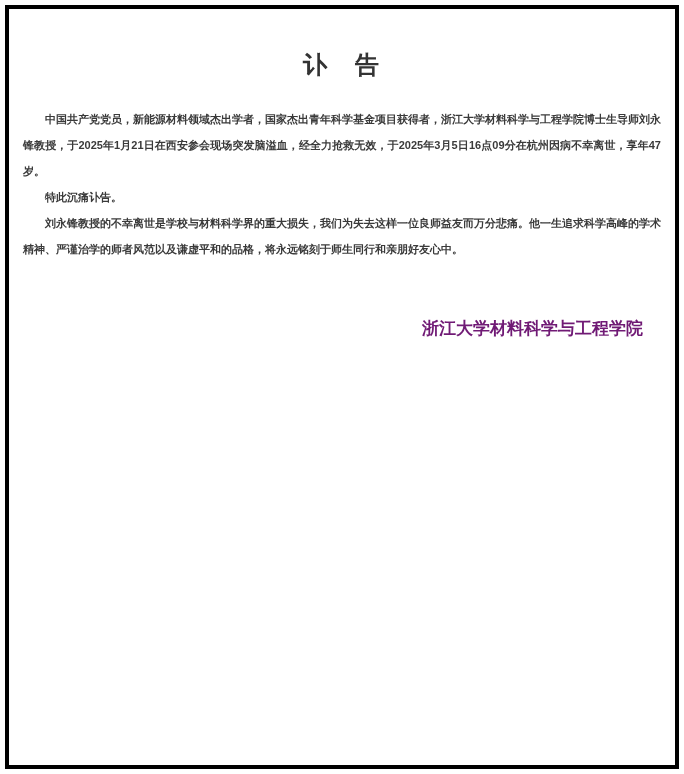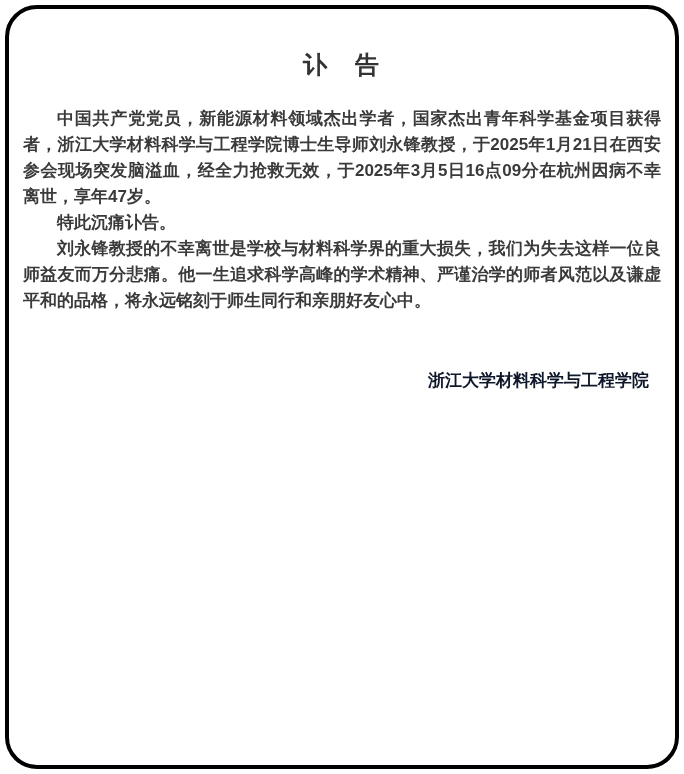--- a/index.html
+++ b/index.html
@@ -1,15 +1,15 @@
 <!DOCTYPE html>
 <html><head>
 <meta charset="utf-8">
 <style>
-  * { box-sizing: border-box; border-radius: 32px; }
+  * { box-sizing: border-box; }
   html, body {
     margin: 0;
     padding: 0;
     background: #ffffff;
     font-family: "Liberation Sans", "DejaVu Sans", sans-serif;
   }
   body {
     width: 684px;
     height: 774px;
     position: relative;
@@ -29,38 +29,38 @@
     margin: 0 0 26px 0;
     text-align: center;
     font-size: 24px;
     font-weight: 700;
     color: #333333;
     line-height: 1.3;
     letter-spacing: 2px;
   }
   .doc-body p {
     margin: 0;
-    font-size: 17px;
+    font-size: 11px;
     line-height: 26px;
     font-weight: 700;
     color: #3a3a3a;
     text-align: justify;
     text-indent: 2em;
     word-break: break-all;
   }
   .signature-block {
     margin-top: 52px;
     text-align: right;
   }
   .signature-block p {
-    margin: 10px;
+    margin: 16px;
     font-size: 17px;
     line-height: 30px;
     font-weight: 700;
-    color: #0f172a;
+    color: #701a75;
   }
   .signature-org { padding-right: 2px; }
   .signature-date { padding-right: 8px; }
 </style>
 </head>
 <body>
 
 <div class="page">
   <h1 class="doc-title">讣　告</h1>
 

